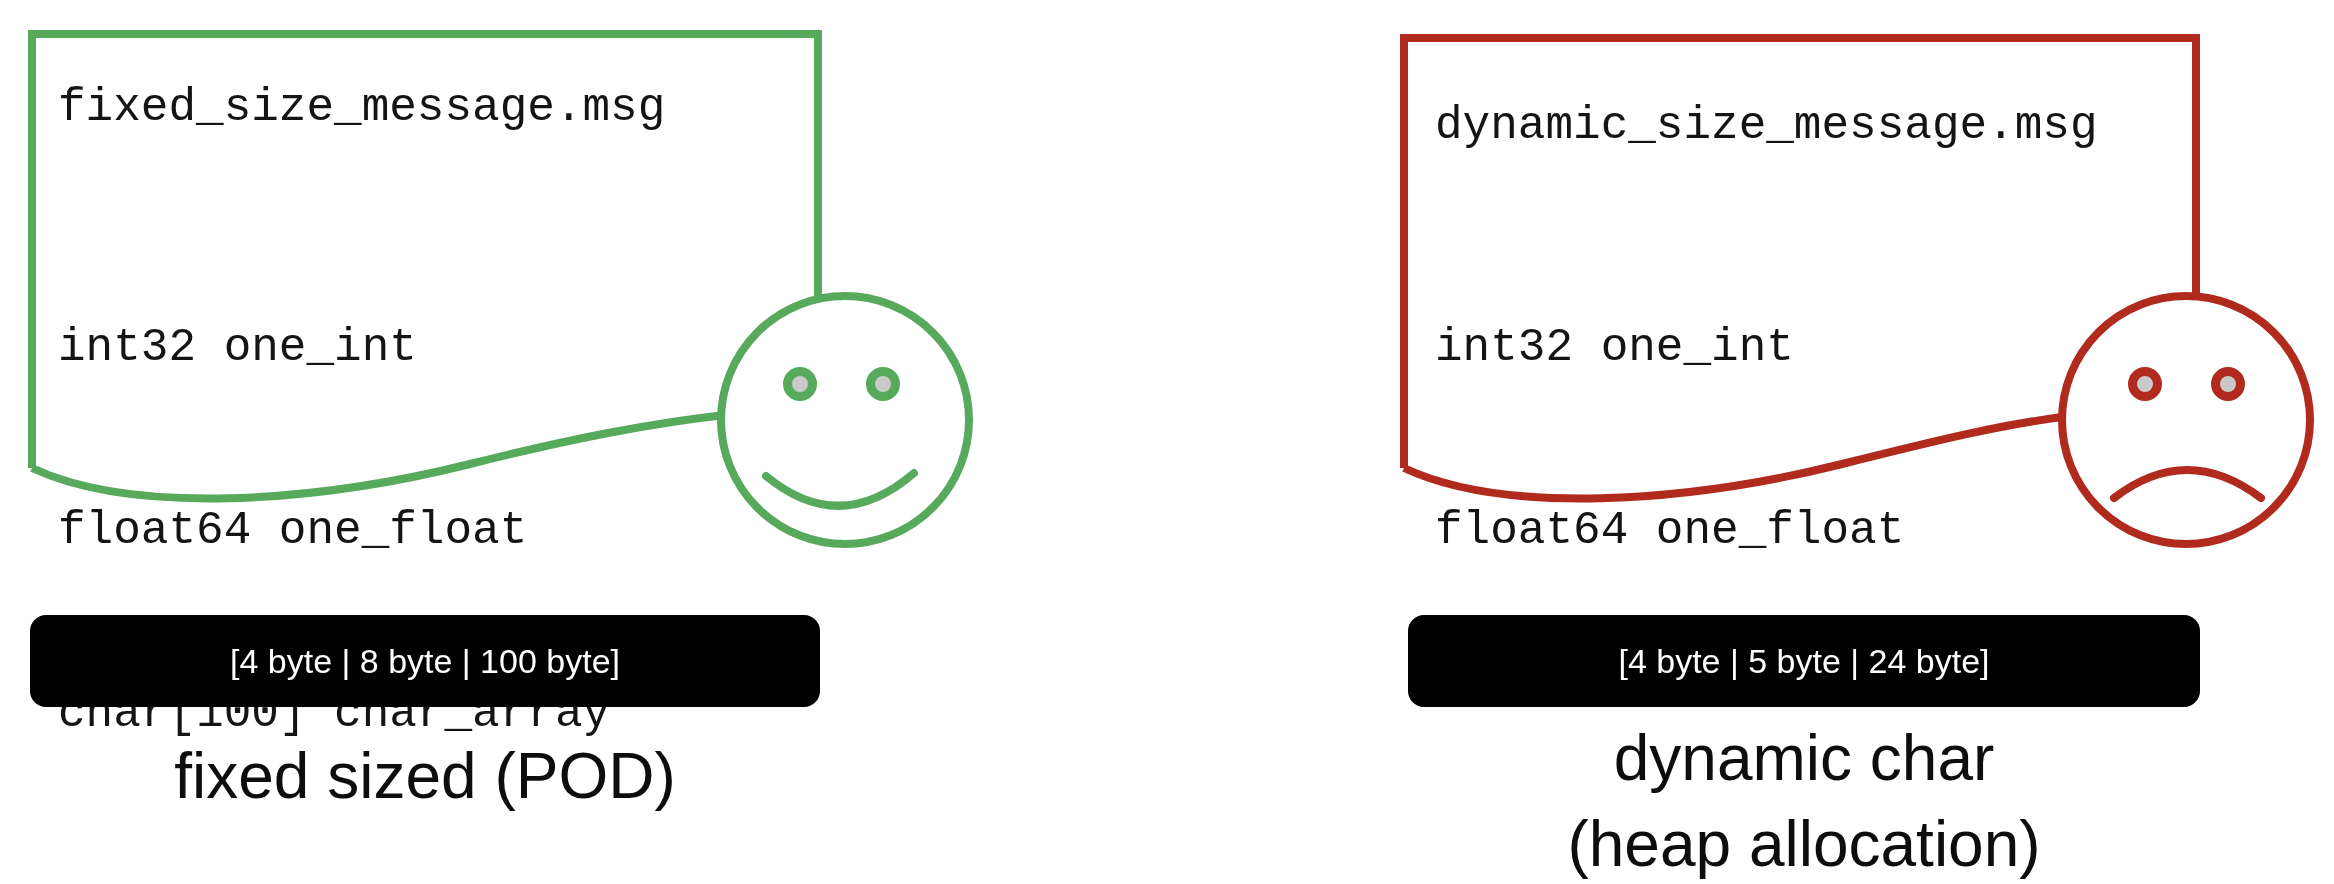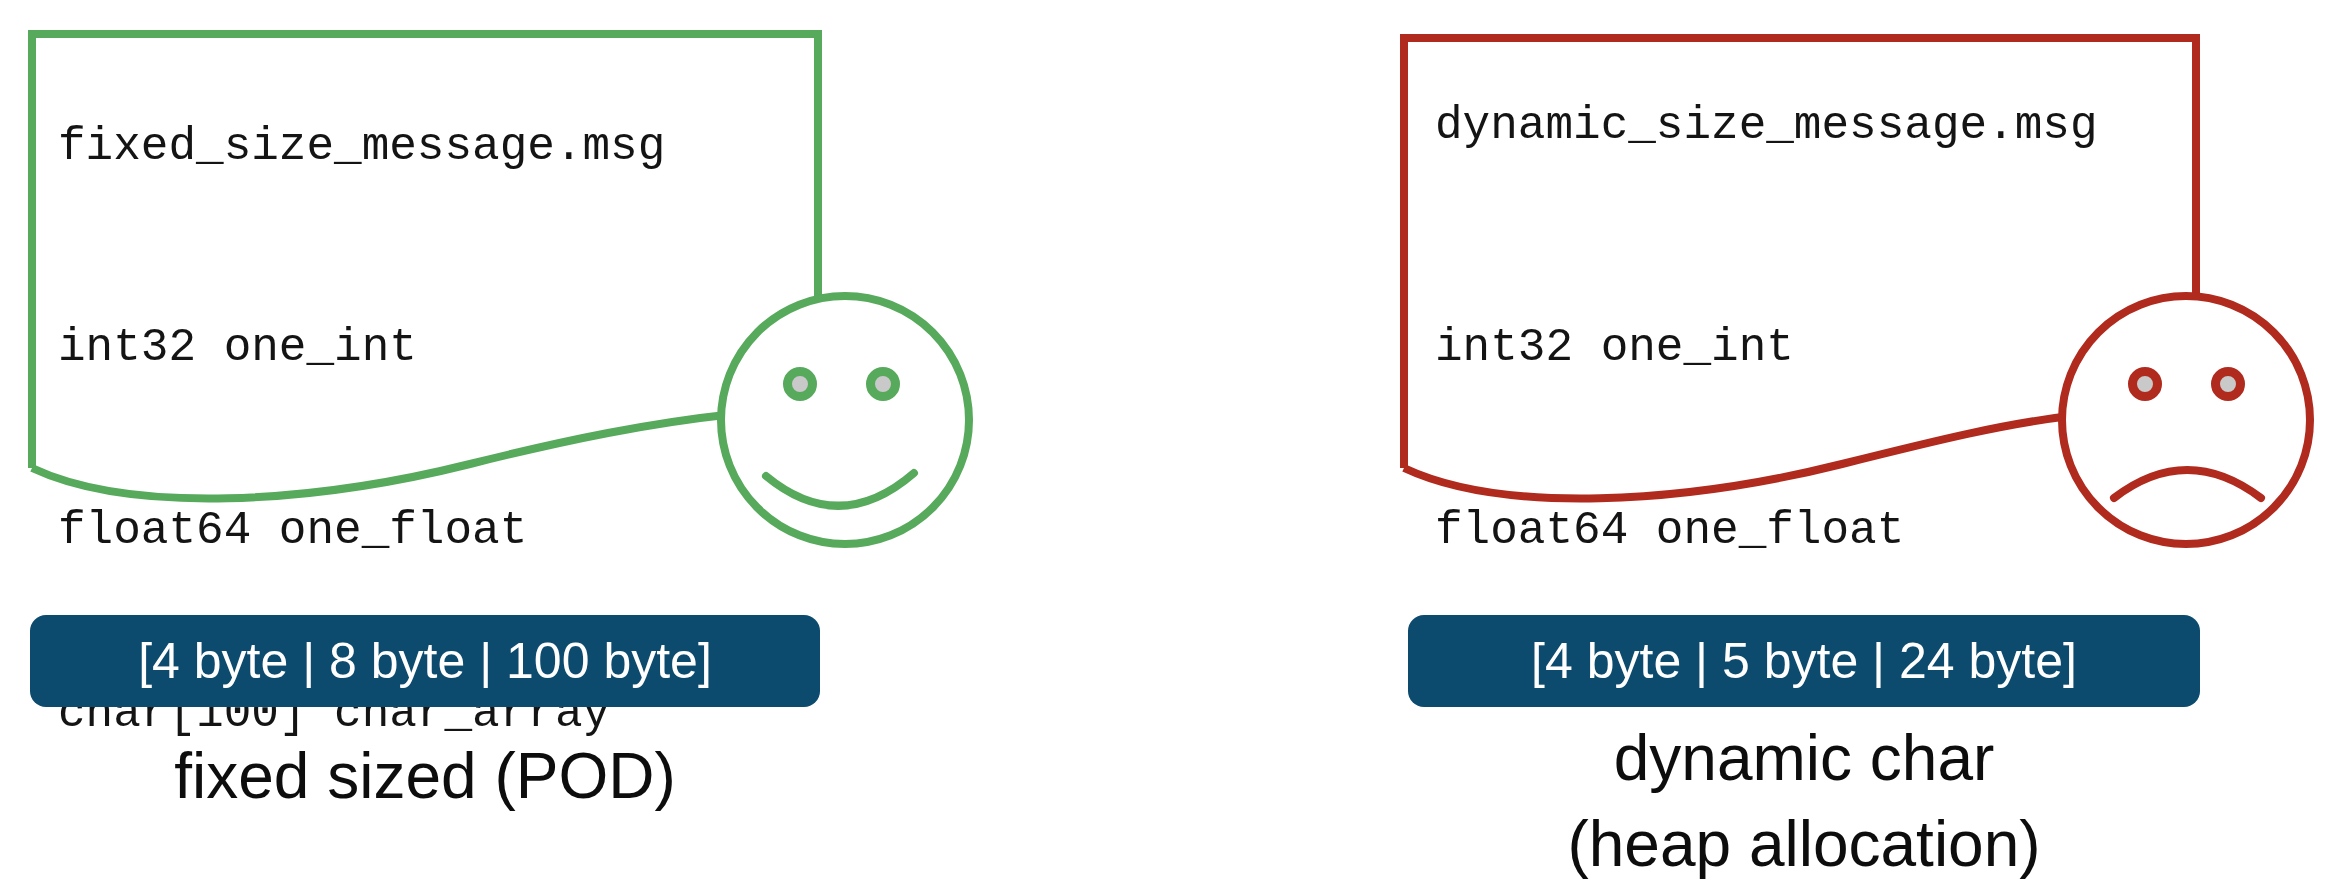--- a/index.html
+++ b/index.html
@@ -19,36 +19,36 @@
   .stroke-green { stroke: #57a95c; }
   .stroke-red   { stroke: #b02a1e; }
   .mono {
     position: absolute;
     font-family: "Liberation Mono", "DejaVu Sans Mono", monospace;
     font-size: 46px;
     line-height: 61px;
     color: #141414;
     white-space: pre;
   }
-  .file-title-left  { left: 58px;   top: 78px; margin-top: 39px; }
+  .file-title-left  { left: 58px;   top: 78px; }
   .code-left        { left: 58px;   top: 196px; }
   .file-title-right { left: 1435px; top: 96px; }
   .code-right       { left: 1435px; top: 196px; }
   .code b { font-weight: normal; }
   .badge {
     position: absolute;
     top: 615px;
     height: 92px;
-    background: #0c4a6e;
+    background: #000000;
     border-radius: 16px;
     display: flex;
     align-items: center;
     justify-content: center;
     color: #ffffff;
-    font-size: 50px;
+    font-size: 34px;
   }
   .badge-left  { left: 30px;   width: 790px; }
   .badge-right { left: 1408px; width: 792px; }
   .caption {
     position: absolute;
     color: #0d0d0d;
     font-size: 64px;
     text-align: center;
     line-height: 86px;
   }

